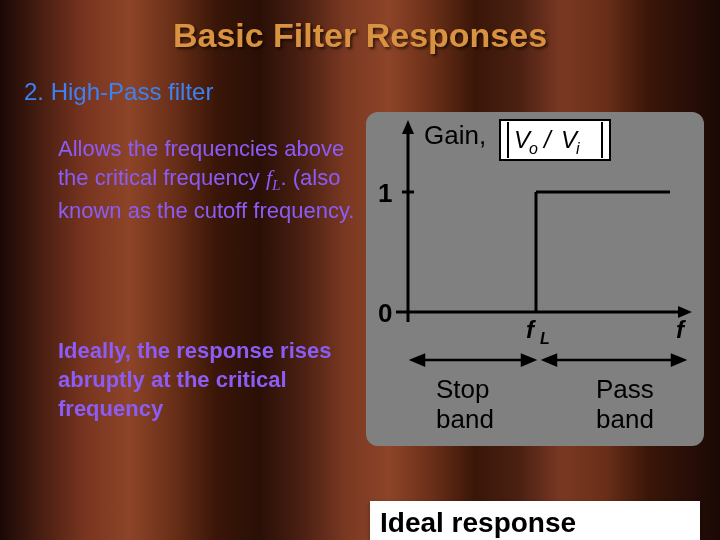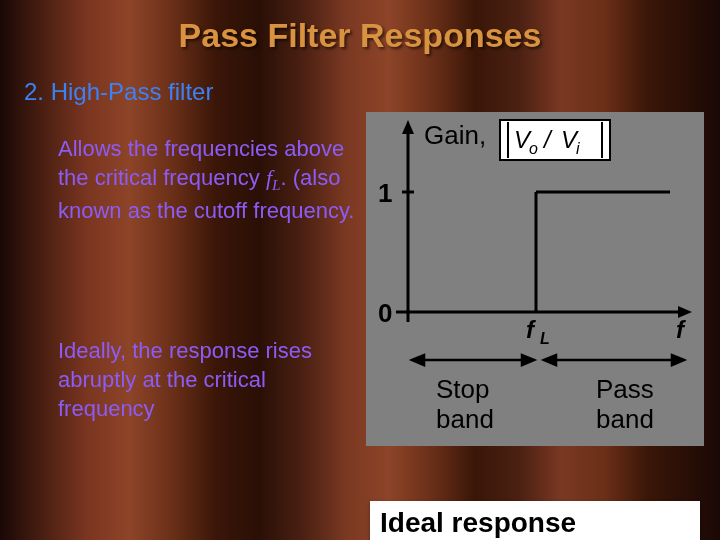--- a/index.html
+++ b/index.html
@@ -34,52 +34,53 @@
   }
   .para {
     position: absolute;
     left: 58px;
     width: 300px;
     font-size: 22px;
     line-height: 1.32;
     color: #8b5cf6;
   }
   .p1 { top: 134px; }
-  .p2 { top: 336px; }
+  .p2 { top: 336px; font-weight: bold; }
   .fL { font-style: italic; font-family: "Times New Roman", serif; }
   .fL sub { font-size: 0.7em; font-style: italic; }
 
   .graph {
     position: absolute;
     top: 112px;
     left: 366px;
     width: 338px;
     height: 334px;
     background: #808080;
+    border-radius: 12px;
   }
   .graph text { font-family: Arial, sans-serif; }
 
   .ideal-caption {
     position: absolute;
     top: 462px;
     left: 370px;
     width: 330px;
     background: #fff;
     color: #000;
     font-size: 28px;
     font-weight: bold;
     padding: 6px 10px;
     box-shadow: 0 2px 4px rgba(0,0,0,0.4);
     margin-top: 39px;
   }
 </style>
 </head>
 <body>
 
-<div class="title">Pass Filter Responses</div>
+<div class="title">Basic Filter Responses</div>
 
 <div class="subhead">2. High-Pass filter</div>
 
 <div class="para p1">
   <span>Allows the frequencies above the critical frequency </span><span class="fL"><span>f</span><sub>L</sub></span><span>. (also known as the cutoff frequency.</span>
 </div>
 
 <div class="para p2">Ideally, the response rises abruptly at the critical frequency</div>
 
 <div class="graph">

